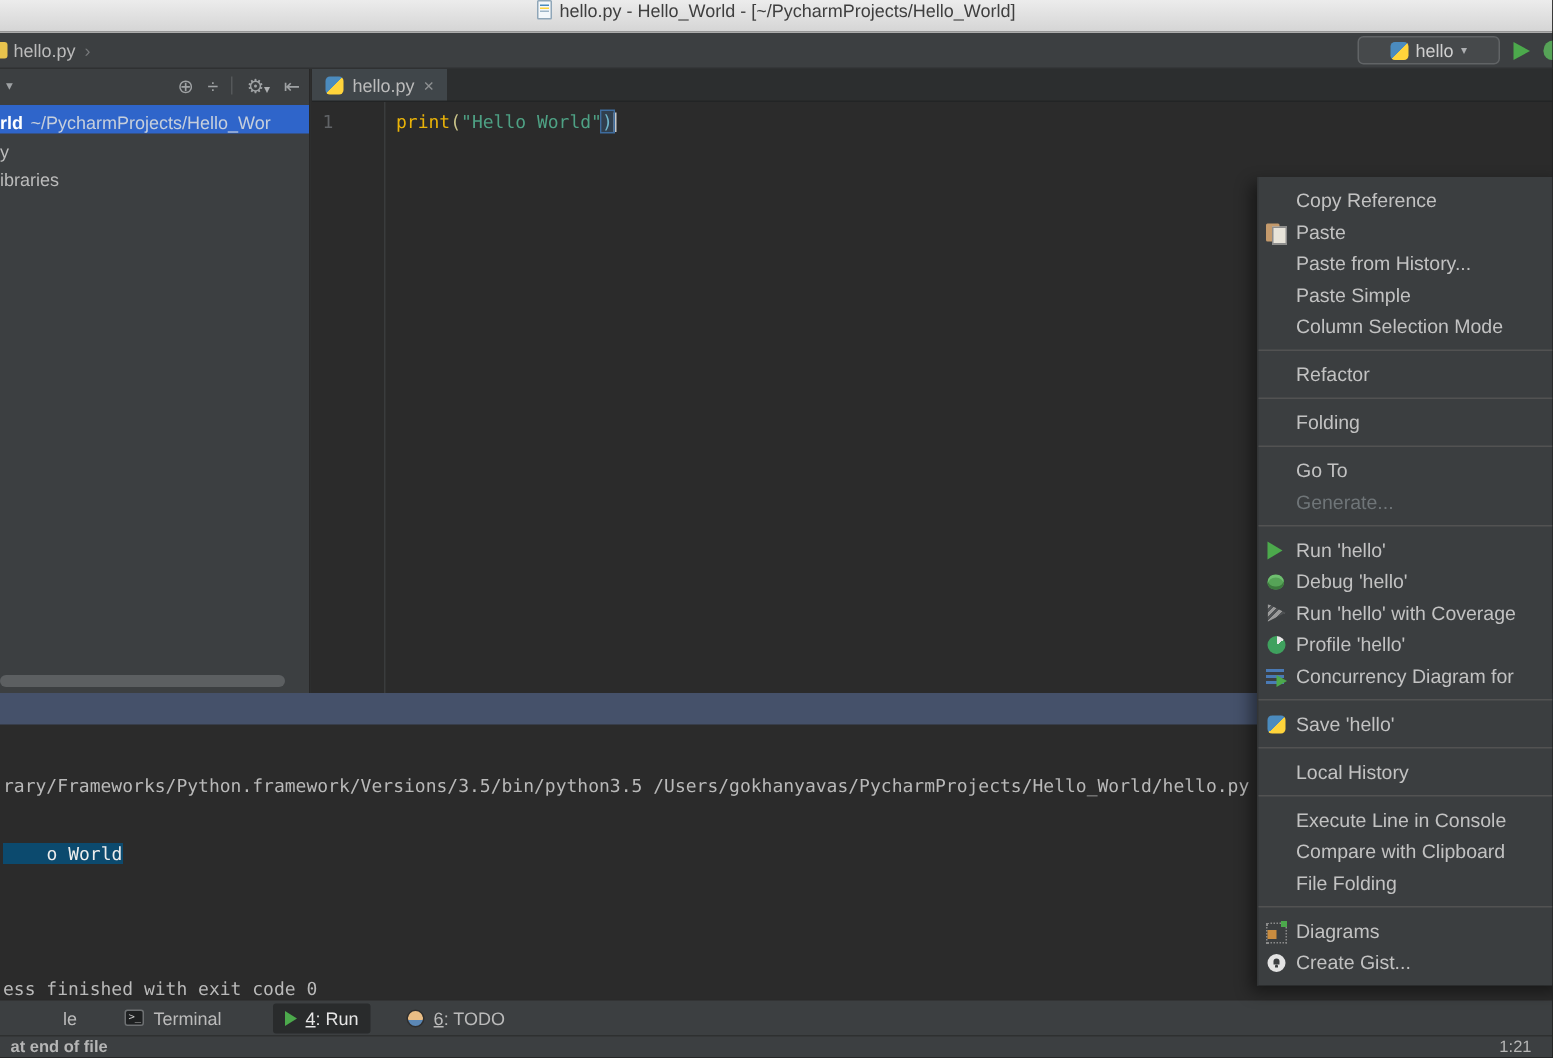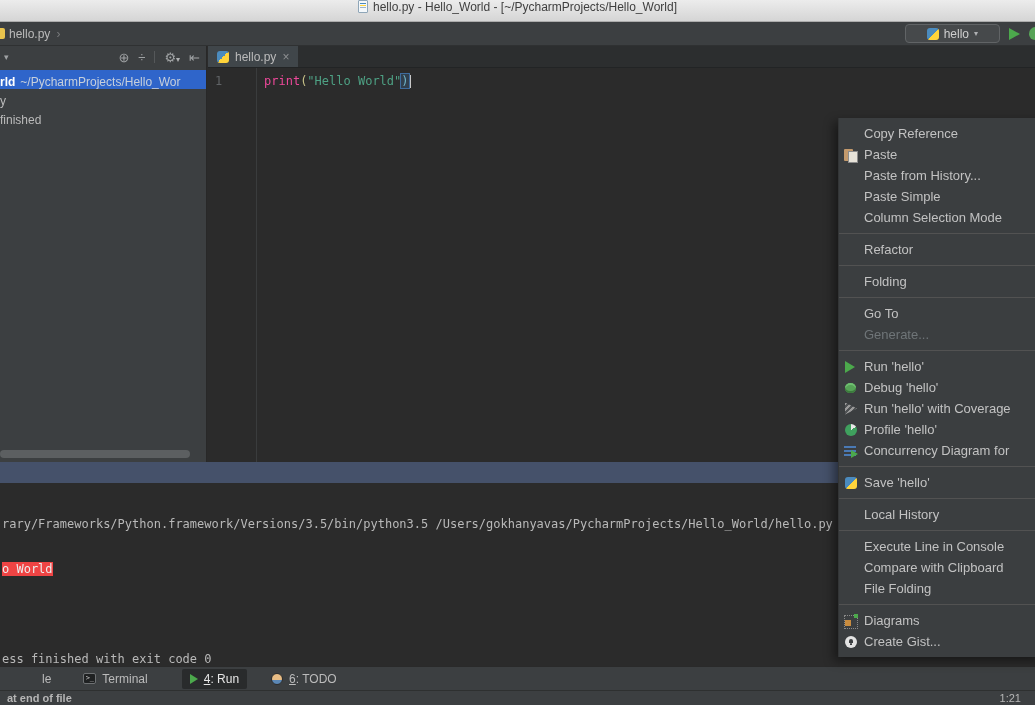--- a/index.html
+++ b/index.html
@@ -52,32 +52,32 @@
   .editor-area { position:absolute; top:46px; left:208px; width:827px; height:416px; background:#2B2B2B; }
   .tab-bar { height:22px; background:#2C2E2F; border-bottom:1px solid #222425; display:flex; }
   .editor-tab { display:flex; align-items:center; gap:6px; padding:0 9px; background:#40464A;
     color:#BBBBBB; font-size:12px; }
   .tab-close { color:#8D9092; font-size:12px; }
   .editor-body { position:relative; height:394px; font-family:"DejaVu Sans Mono", monospace; font-size:12px; }
   .gutter { position:absolute; left:0; top:0; width:49px; height:100%; border-right:1px solid #3A3C3D;
     color:#606366; }
   .line-num { position:absolute; left:7px; top:6px; }
   .code-line { position:absolute; left:56px; top:6px; white-space:pre; }
-  .tok-fn { color:#ec4899; }
+  .tok-fn { color:#eab308; }
   .tok-paren { color:#C9C389; }
   .tok-str { color:#4EA184; }
   .tok-close { color:#6FB5C9; background:rgba(60,100,140,.35); outline:1px solid #3E6C9E; }
   .caret-bar { display:inline-block; width:2px; height:13px; background:#C8C8C8; vertical-align:text-bottom; }
 
   
   .console { position:absolute; top:462px; left:0; width:1035px; height:204px; background:#2B2B2B; }
   .console-header { height:21px; background:#45516A; }
   .console-body { padding:4px 0 0 2px; font-family:"DejaVu Sans Mono", monospace; font-size:12px;
     line-height:15px; color:#B9B9B9; white-space:pre; }
-  .sel-hl { background:#ef4444; color:#EDEDED; }
+  .sel-hl { background:#0c4a6e; color:#EDEDED;padding-left:29px; }
 
   
   .bottom-bar { position:absolute; top:666px; left:0; width:1035px; height:24px; background:#3C3F41;
     border-top:1px solid #2A2A2A; display:flex; align-items:center; font-size:12px; color:#BBBBBB;padding-left:40px; }
   .bb-cut { padding-left:2px; }
   .bb-tab { display:flex; align-items:center; gap:6px; padding:3px 8px; border-radius:2px; }
   .bb-terminal { margin-left:24px; }
   .bb-run { margin-left:26px; background:#292B2C; color:#E6E6E6; }
   .bb-todo { margin-left:16px; }
   .term-icon { width:13px; height:11px; background:#1F2122; border:1px solid #6E7173; border-radius:2px;
@@ -169,21 +169,21 @@
     </div>
     <div class="tree">
       <div class="tree-row selected">
         <span class="tree-bold">rld</span>
         <span class="tree-path">~/PycharmProjects/Hello_Wor</span>
       </div>
       <div class="tree-row">
         <span>y</span>
       </div>
       <div class="tree-row">
-        <span>finished</span>
+        <span>ibraries</span>
       </div>
     </div>
     <div class="panel-hscroll"></div>
   </div>
 
   <div class="editor-area">
     <div class="tab-bar">
       <div class="editor-tab">
         <span class="py-icon"></span>
         <span>hello.py</span>

